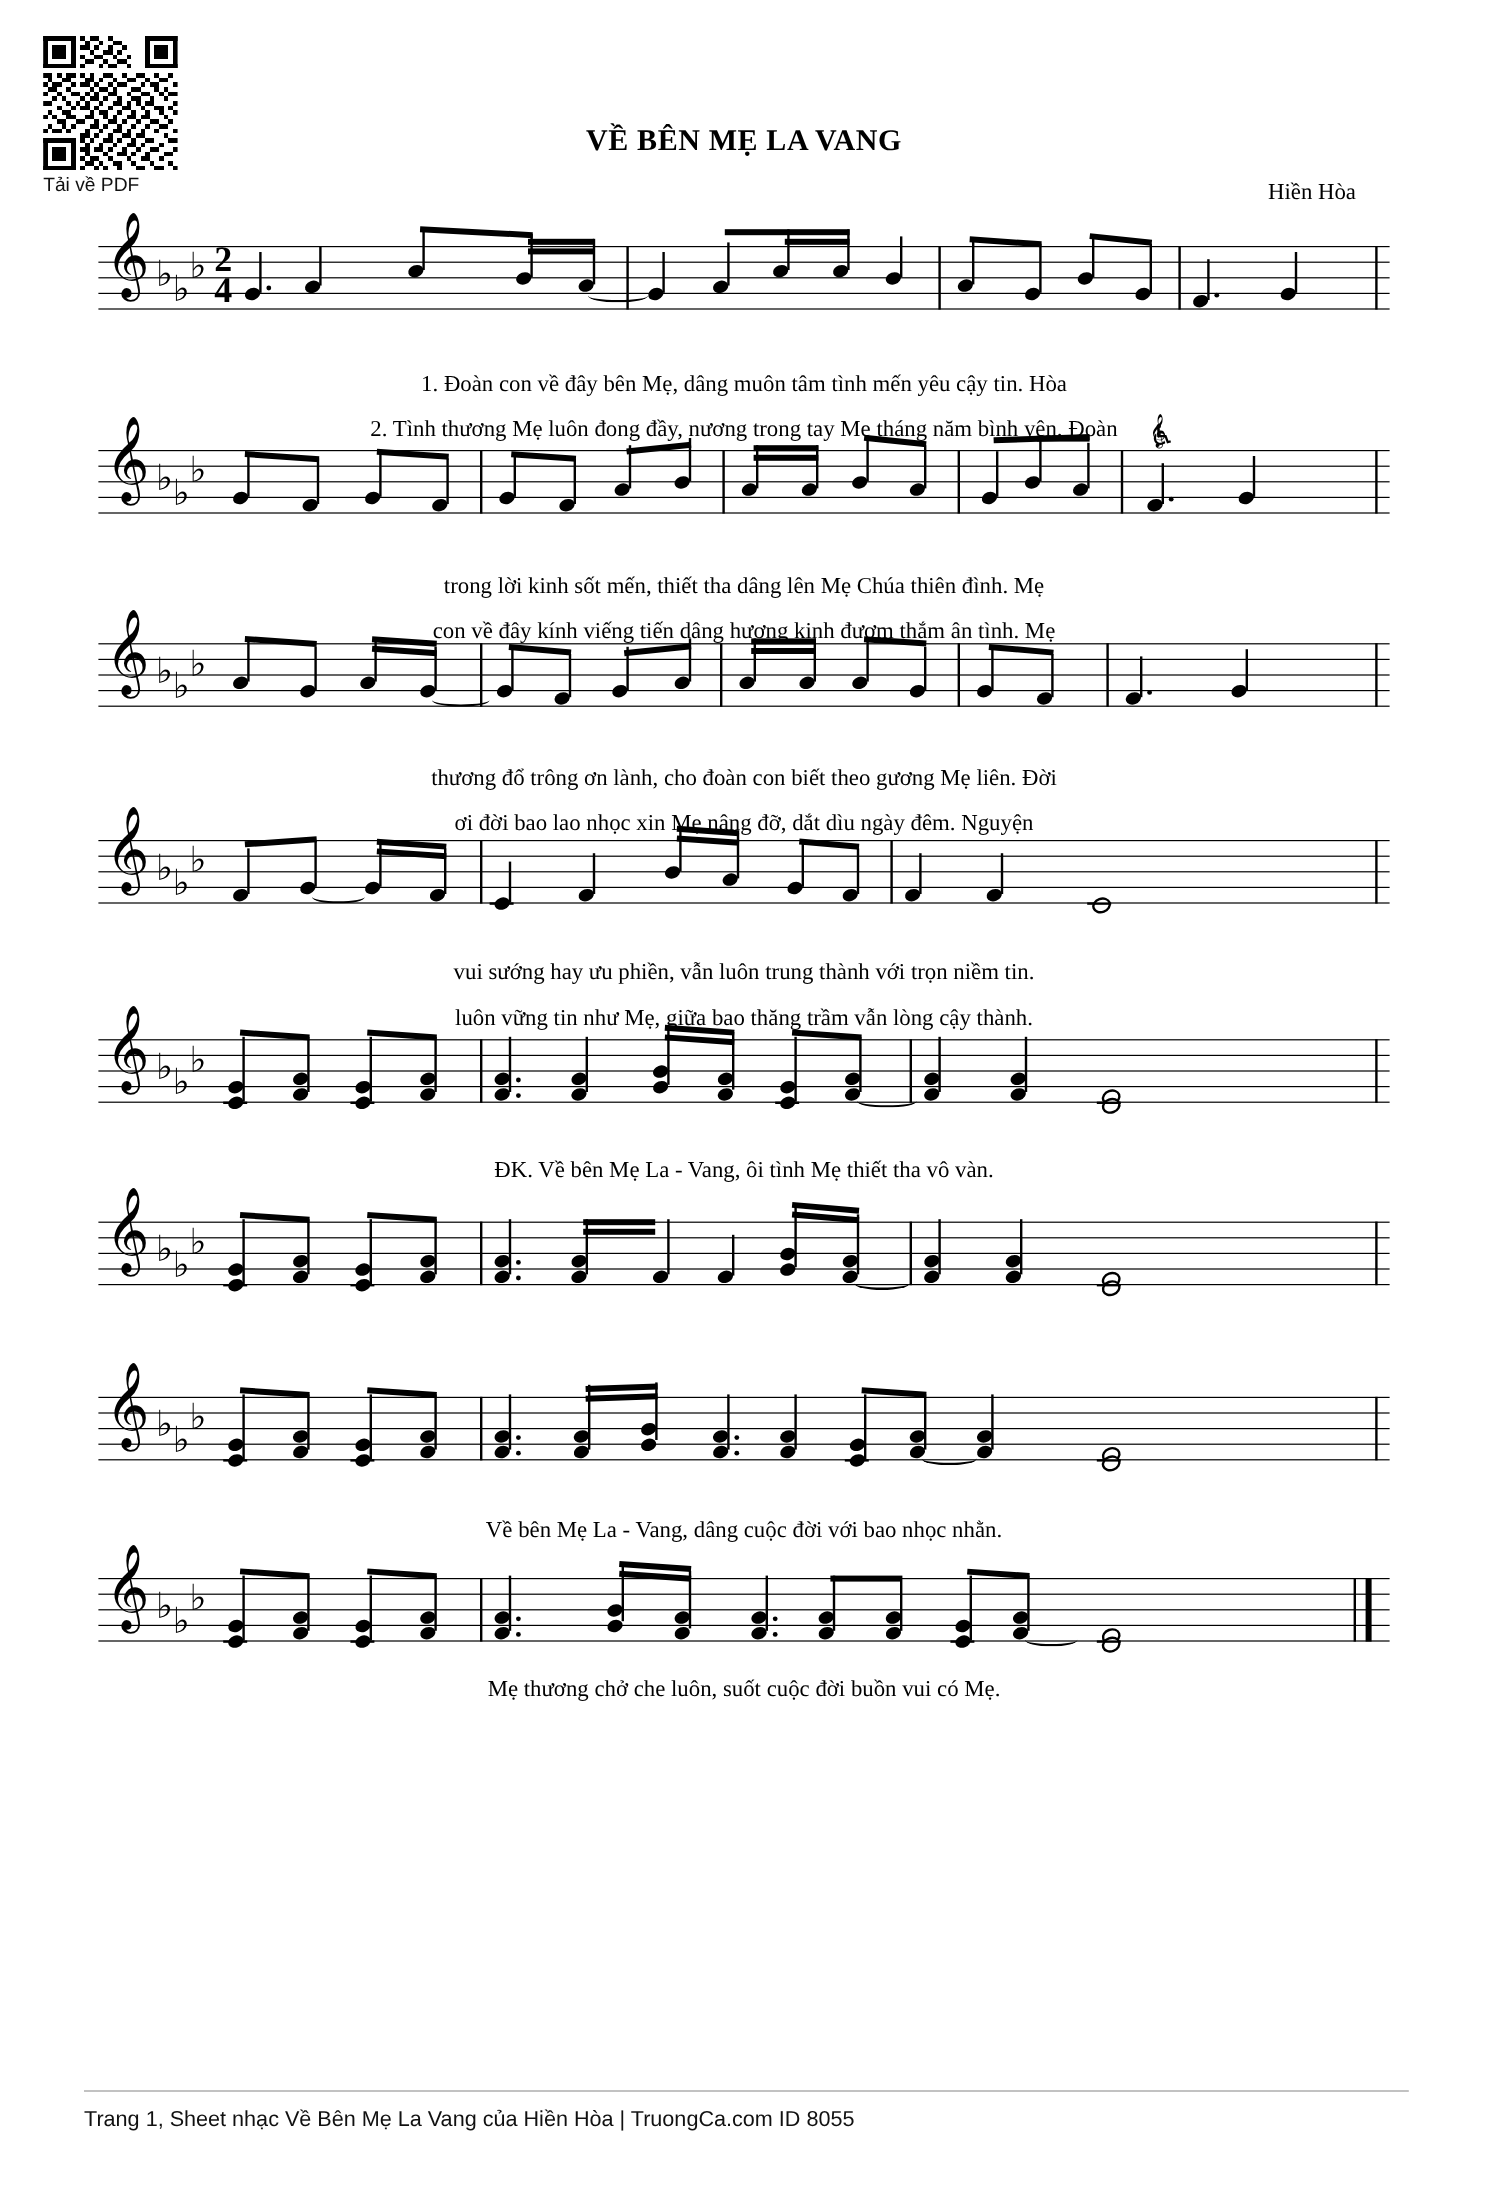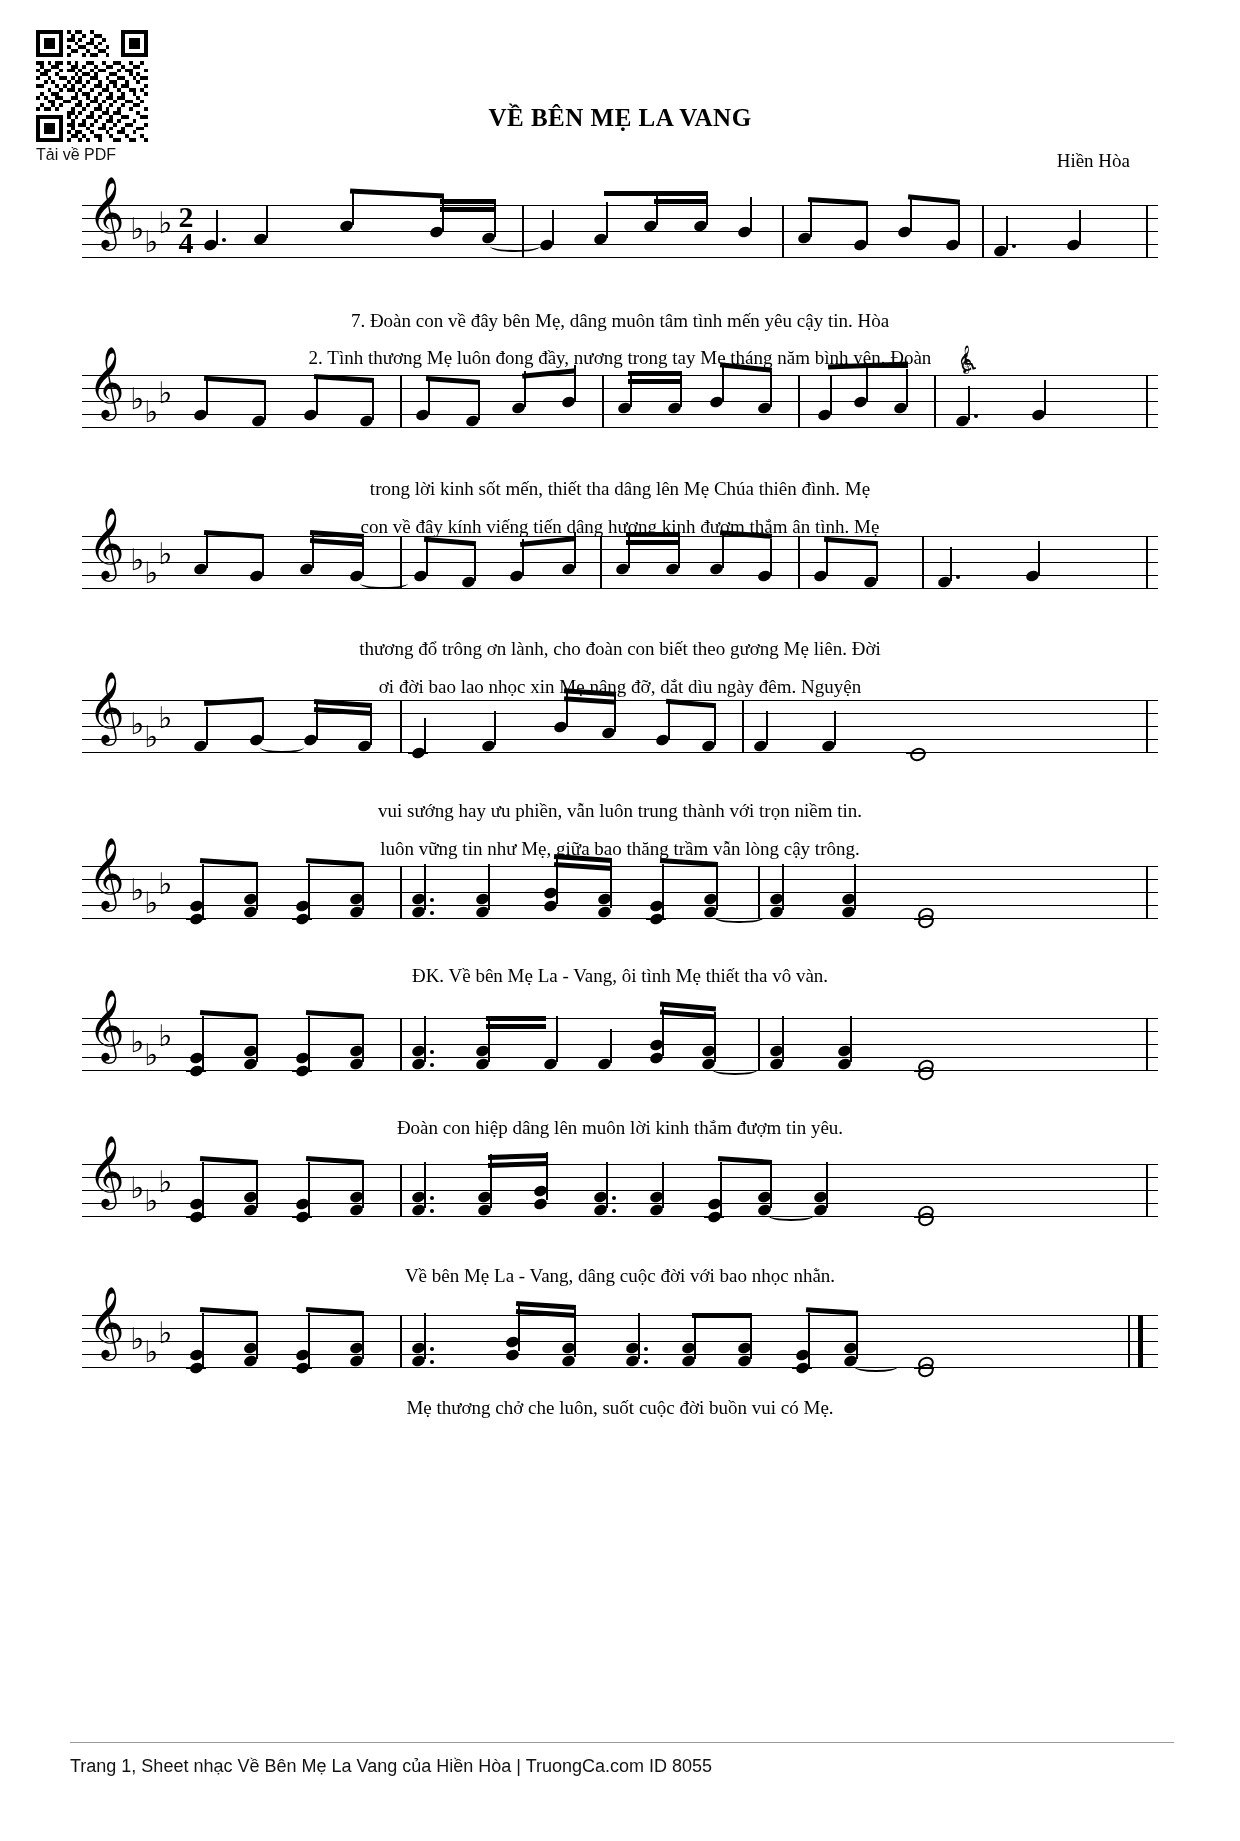--- a/index.html
+++ b/index.html
@@ -502,21 +502,21 @@
       <div class="barline" style="left:900px;"></div>
       <div class="note" style="left:912px; top:41px;"></div>
       <div class="stem" style="left:924px; top:11px; height:34px;"></div>
       <div class="dot" style="left:930px; top:39px;"></div>
       <div class="note" style="left:985px; top:35px;"></div>
       <div class="stem" style="left:997px; top:5px; height:34px;"></div>
       <div class="barline" style="left:1064px;"></div>
     </div>
   </div>
   <div class="lyric-row" style="top:310px;">
-    <span style="left:50%;">7. Đoàn con  về  đây bên   Mẹ, dâng muôn tâm tình mến  yêu cậy  tin.  Hòa</span>
+    <span style="left:50%;">1. Đoàn con  về  đây bên   Mẹ, dâng muôn tâm tình mến  yêu cậy  tin.  Hòa</span>
   </div>
   <div class="lyric-row" style="top:347px;">
     <span style="left:50%;">2. Tình thương Mẹ luôn đong  đầy, nương trong tay  Mẹ tháng năm bình yên. Đoàn</span>
   </div>
 
   <div class="system" style="top:375px;">
     <div class="staff">
       <div class="line"></div>
       <div class="line"></div>
       <div class="line"></div>
@@ -707,21 +707,21 @@
       <div class="stem" style="left:752px; top:11px; height:34px;"></div>
       <div class="note hollow" style="left:828px; top:48px;"></div>
       <div class="ledger" style="left:824px; top:52px;"></div>
       <div class="barline" style="left:1064px;"></div>
     </div>
   </div>
   <div class="lyric-row" style="top:800px;">
     <span style="left:50%;">vui  sướng   hay   ưu   phiền,  vẫn  luôn trung thành  với   trọn  niềm   tin.</span>
   </div>
   <div class="lyric-row" style="top:838px;">
-    <span style="left:50%;">luôn  vững    tin   như    Mẹ,   giữa  bao  thăng trầm  vẫn   lòng   cậy   trông.</span>
+    <span style="left:50%;">luôn  vững    tin   như    Mẹ,   giữa  bao  thăng trầm  vẫn   lòng   cậy   thành.</span>
   </div>
 
   <div class="system" style="top:866px;">
     <div class="staff">
       <div class="line"></div>
       <div class="line"></div>
       <div class="line"></div>
       <div class="line"></div>
       <div class="line"></div>
 
@@ -847,23 +847,20 @@
       <div class="note" style="left:688px; top:28px;"></div>
       <div class="stem" style="left:700px; top:-2px; height:46px;"></div>
       <div class="note" style="left:756px; top:41px;"></div>
       <div class="note" style="left:756px; top:28px;"></div>
       <div class="stem" style="left:768px; top:-2px; height:46px;"></div>
       <div class="note hollow" style="left:836px; top:42px;"></div>
       <div class="note hollow" style="left:836px; top:49px;"></div>
       <div class="ledger" style="left:832px; top:52px;"></div>
       <div class="barline" style="left:1064px;"></div>
     </div>
-  </div>
-  <div class="lyric-row" style="top:1117px;">
-    <span style="left:50%;">Đoàn  con  hiệp  dâng  lên  muôn   lời    kinh    thắm  đượm  tin   yêu.</span>
   </div>
 
   <div class="system" style="top:1164px;">
     <div class="staff">
       <div class="line"></div>
       <div class="line"></div>
       <div class="line"></div>
       <div class="line"></div>
       <div class="line"></div>
 

